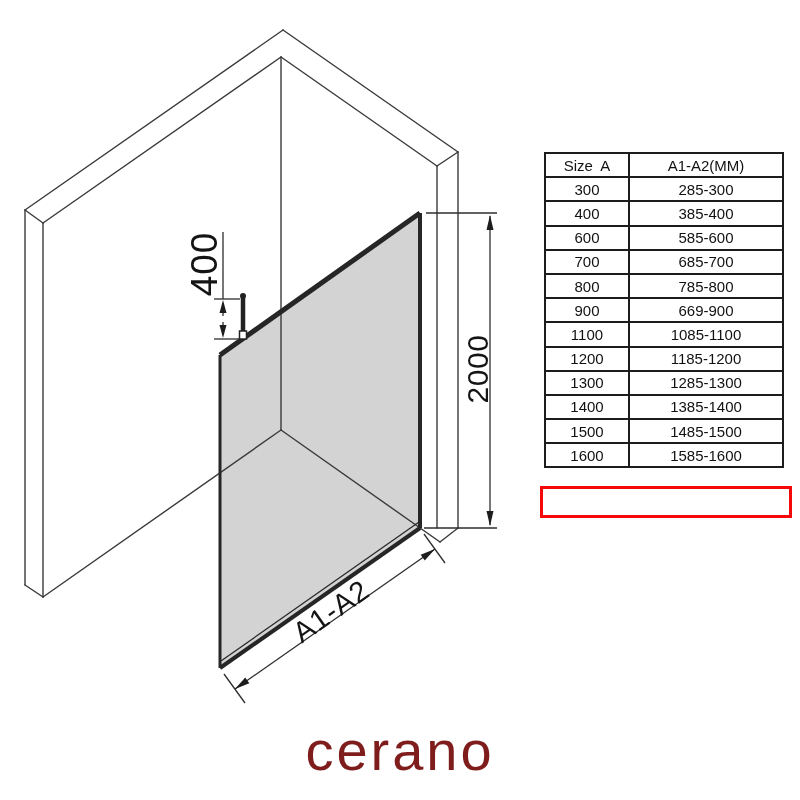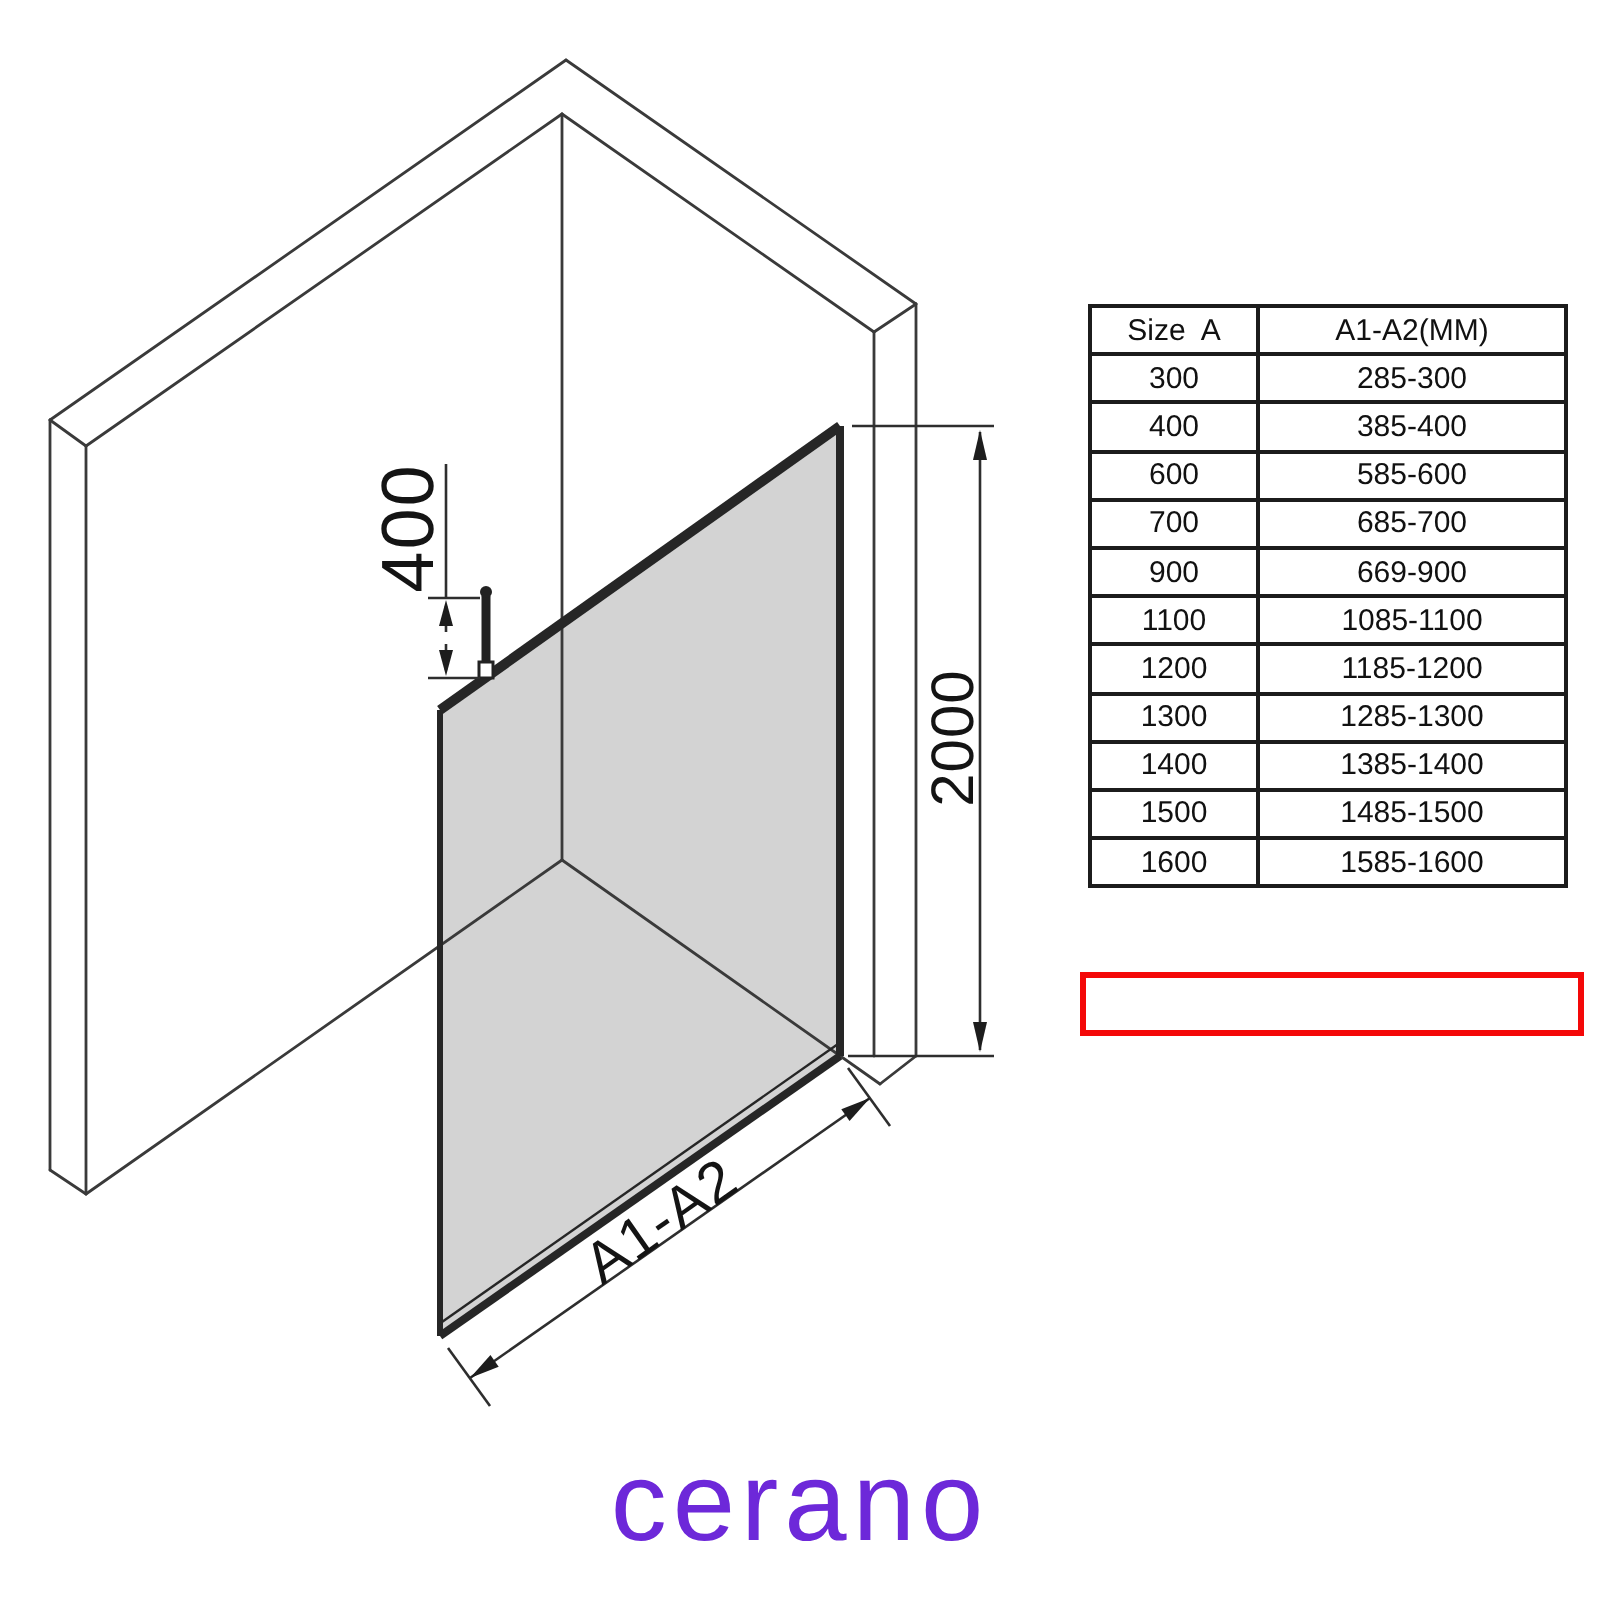--- a/index.html
+++ b/index.html
@@ -19,21 +19,21 @@
   .size-table th,.size-table td{border:2px solid #1c1c1c;text-align:center;
               padding:0;height:22.2px;font-size:15px;font-weight:400;
               font-family:"Liberation Sans",sans-serif;white-space:pre;}
   .col-size{width:84px;}
   .col-range{width:154px;}
   
   .highlight-box{position:absolute;left:540px;top:486px;width:246px;height:26px;
               border:3px solid #f40808;background:transparent;z-index:3;}
   
   .brand-logo{position:absolute;left:0;top:718px;width:800px;text-align:center;
-              font-size:56px;font-weight:200;letter-spacing:3px;color:#6d28d9;
+              font-size:56px;font-weight:200;letter-spacing:3px;color:#7f1d1d;
               font-family:"Liberation Sans",sans-serif;}
 </style>
 </head>
 <body>
 
 <div id="stage">
 
   <svg id="diagram" width="540" height="720" viewBox="0 0 540 720">
 
     <polygon class="glass" points="220,355 420,213 420,528 220,668"></polygon>
@@ -132,20 +132,24 @@
         <tr>
           <td>600</td>
           <td>585-600</td>
         </tr>
 
         <tr>
           <td>700</td>
           <td>685-700</td>
         </tr>
 
+        <tr>
+          <td>800</td>
+          <td>785-800</td>
+        </tr>
 
         <tr>
           <td>900</td>
           <td>669-900</td>
         </tr>
 
 
         <tr>
           <td>1100</td>
           <td>1085-1100</td>

